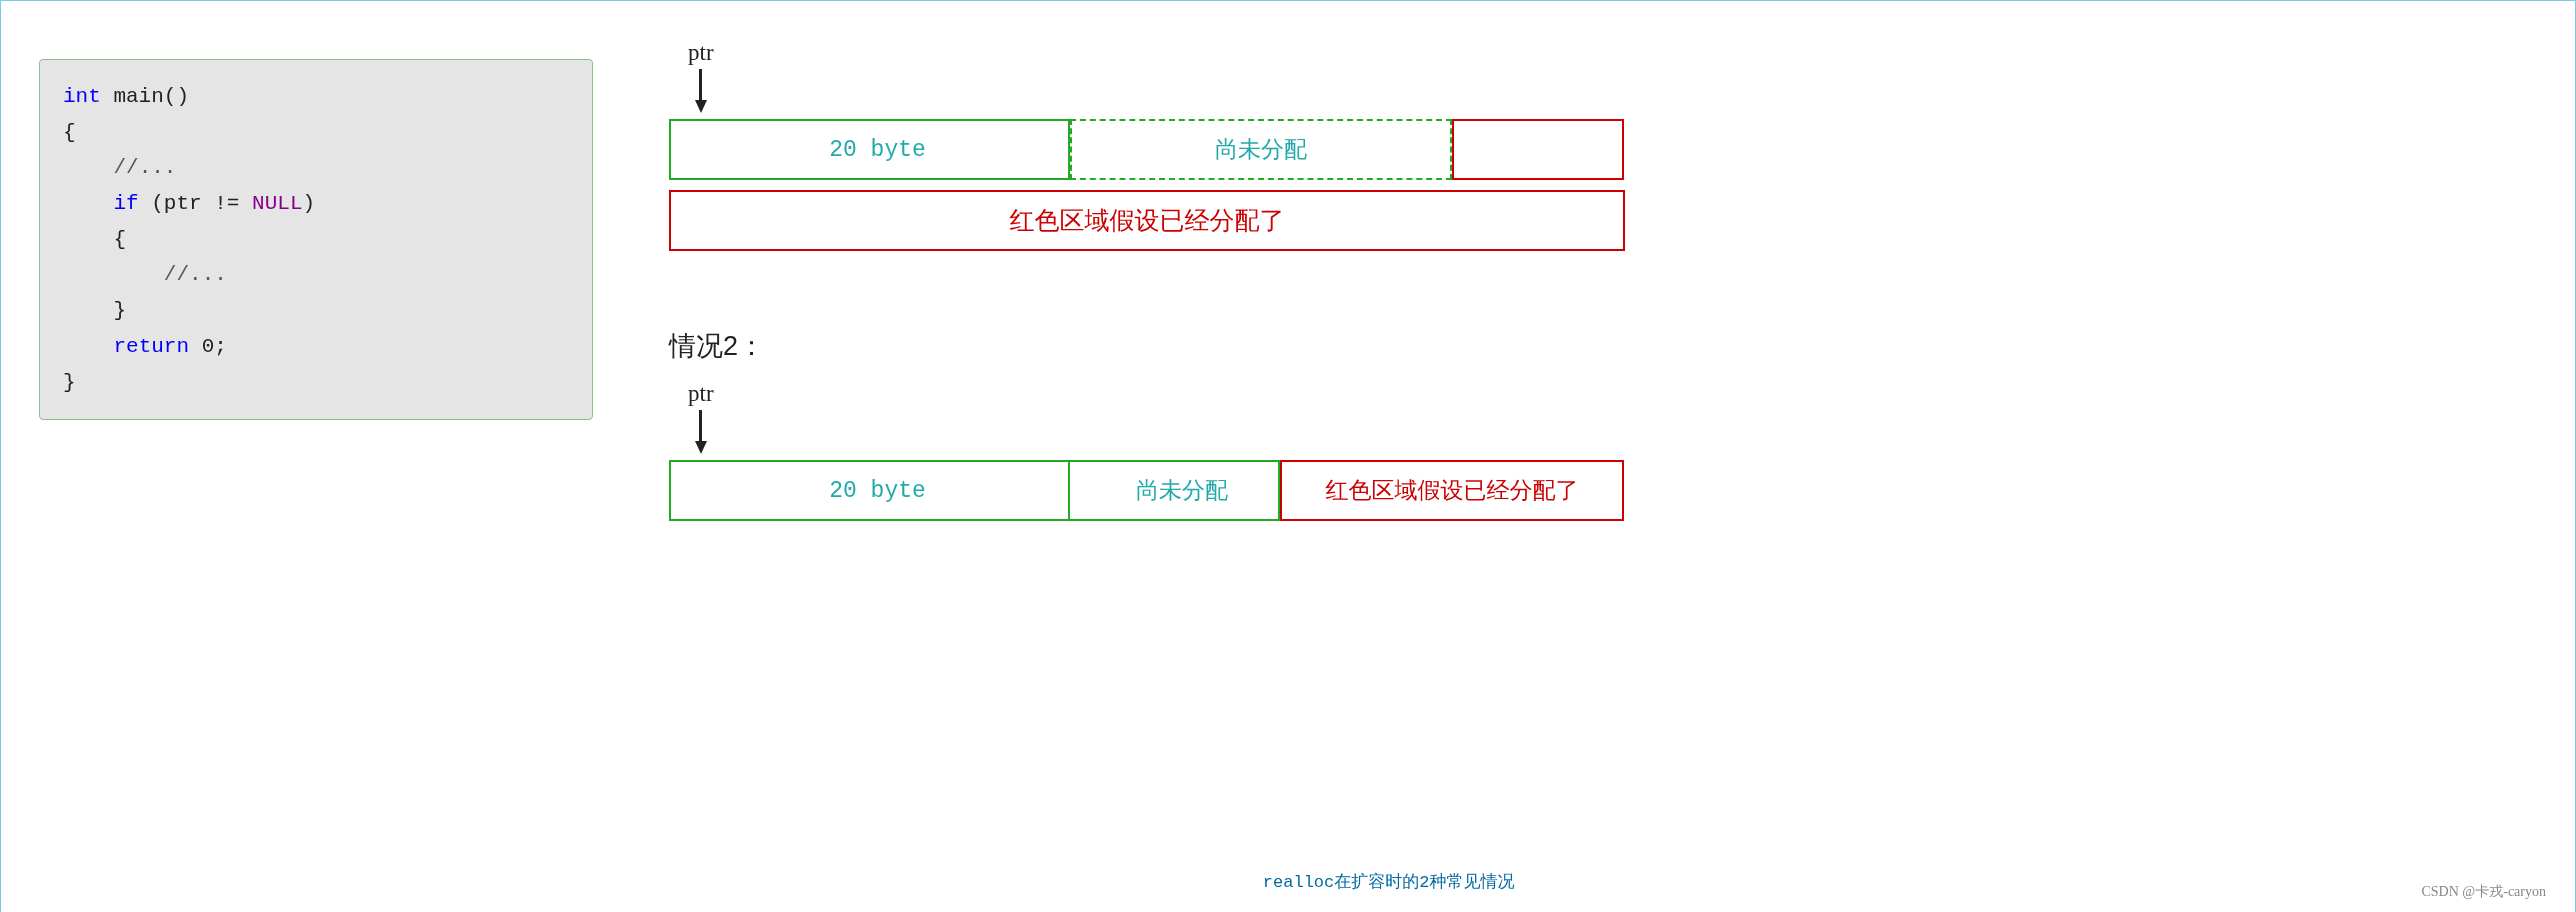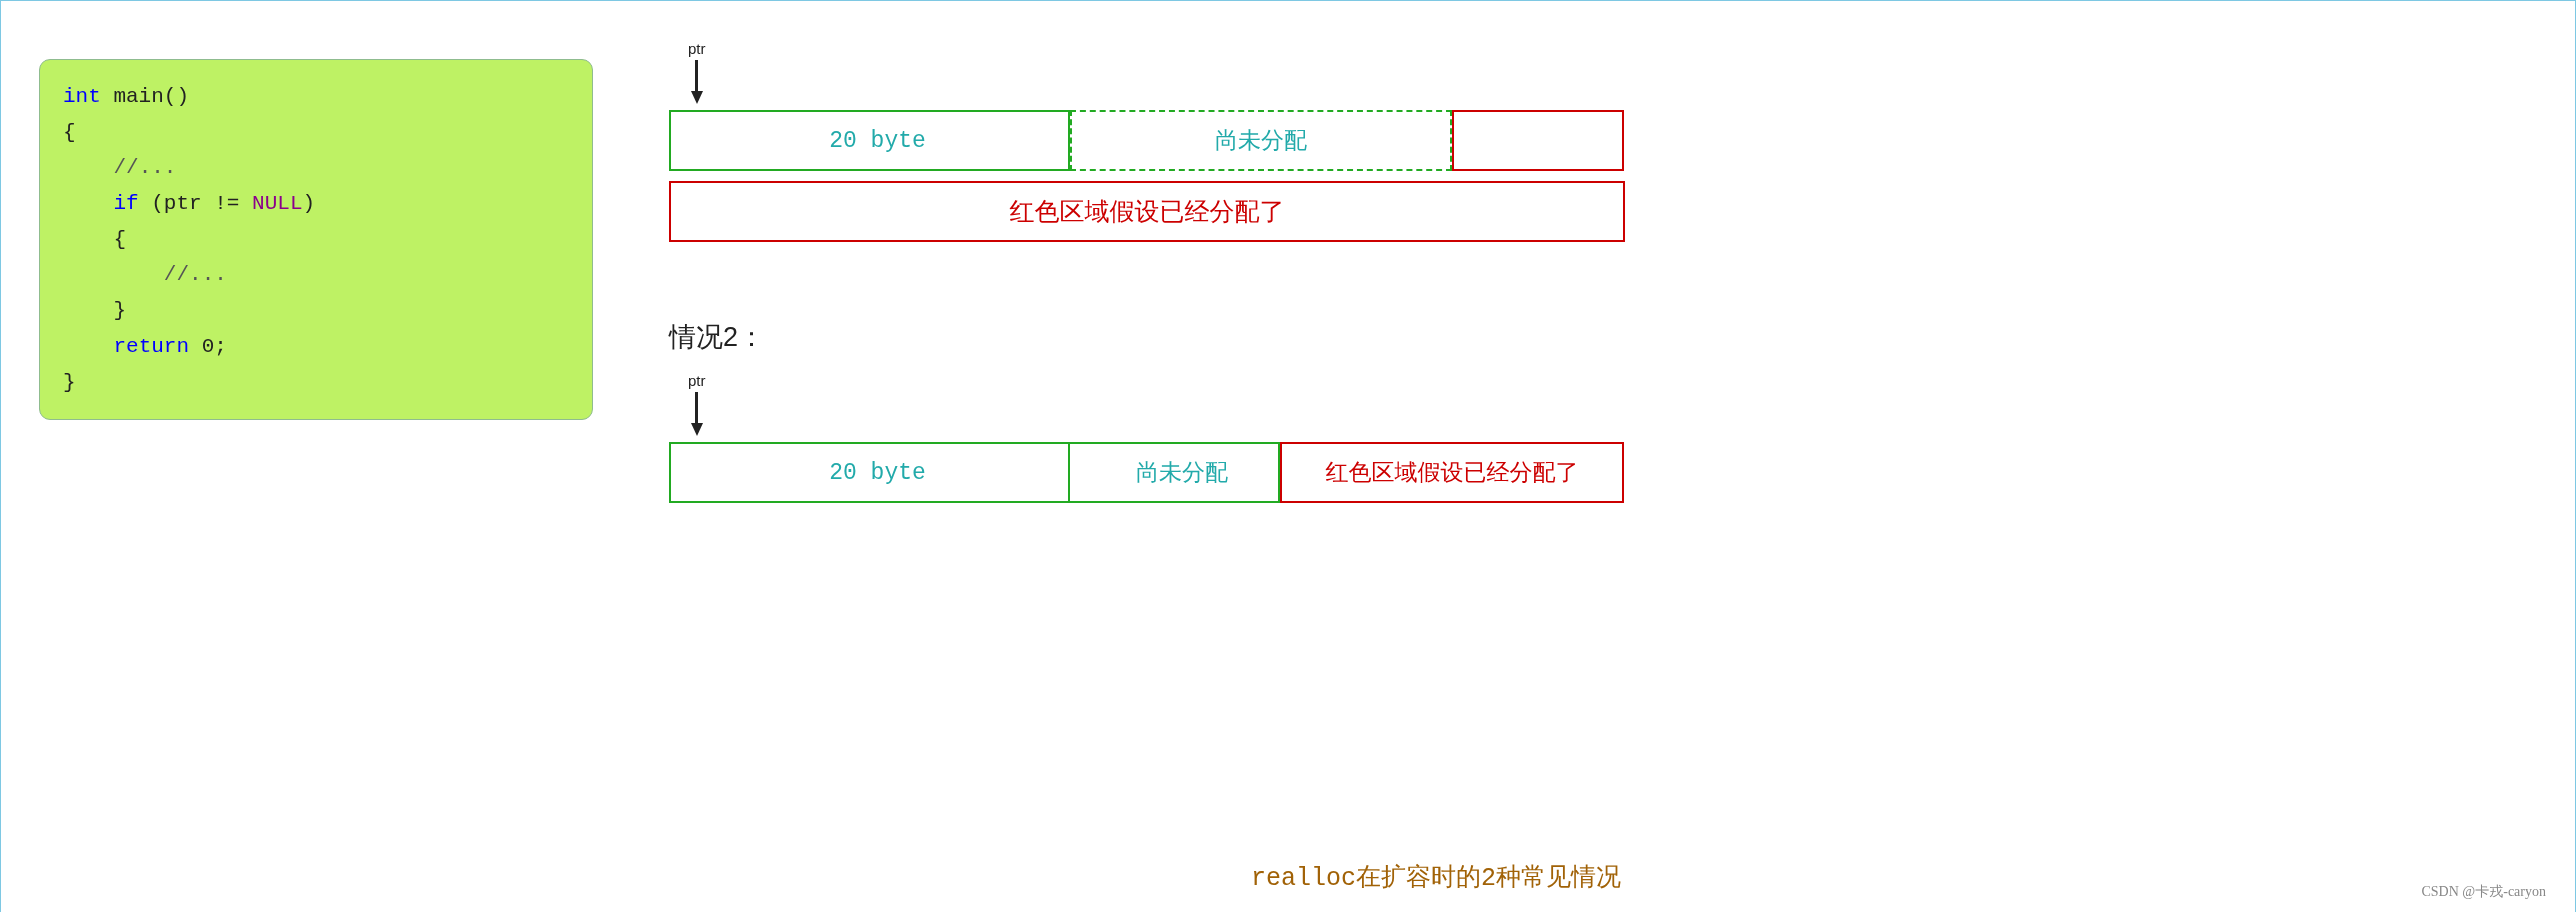--- a/index.html
+++ b/index.html
@@ -22,28 +22,28 @@
     }
 
     
     .code-panel {
       width: 554px;
       flex-shrink: 0;
       margin-top: 29px;
     }
 
     .code-block {
-      background: #bef264;
+      background: #e5e5e5;
       border: 1.4px solid #8fbc8f;
       padding: 19px 23px;
       font-family: 'Courier New', Courier, monospace;
       font-size: 21px;
       line-height: 1.7;
       color: #222;
-      border-radius: 11px;
+      border-radius: 4px;
     }
     .kw-type { color: #0000ff; font-style: normal; }
     .kw-purple { color: #8b008b; }
     .code-normal { color: #222; }
     .code-comment { color: #555; }
 
     
     .diagram-panel {
       flex: 1;
       padding-left: 76px;
@@ -70,22 +70,22 @@
 
     
     .ptr-arrow-row {
       display: flex;
       align-items: flex-start;
       margin-bottom: 5.7px;
       padding-left: 19px;
     }
 
     .ptr-label {
-      font-family: Liberation Sans, sans-serif;
-      font-size: 15px;
+      font-family: Liberation Serif, serif;
+      font-size: 23px;
       color: #222;
       margin-bottom: 1.9px;
     }
 
     .ptr-column {
       display: flex;
       flex-direction: column;
       align-items: center;
     }
 
@@ -166,22 +166,22 @@
       background: #fff;
     }
 
     
     .footer-label {
       position: absolute;
       bottom: 19px;
       left: 50%;
       transform: translateX(-10%);
       font-family: 'Courier New', Courier, monospace;
-      font-size: 25px;
-      color: #a16207;
+      font-size: 17px;
+      color: #0369a1;
     }
 
     .watermark {
       position: absolute;
       bottom: 11.5px;
       right: 29px;
       font-family: 'SimSun', 'STSong', serif;
       font-size: 14px;
       color: #888;
     }

